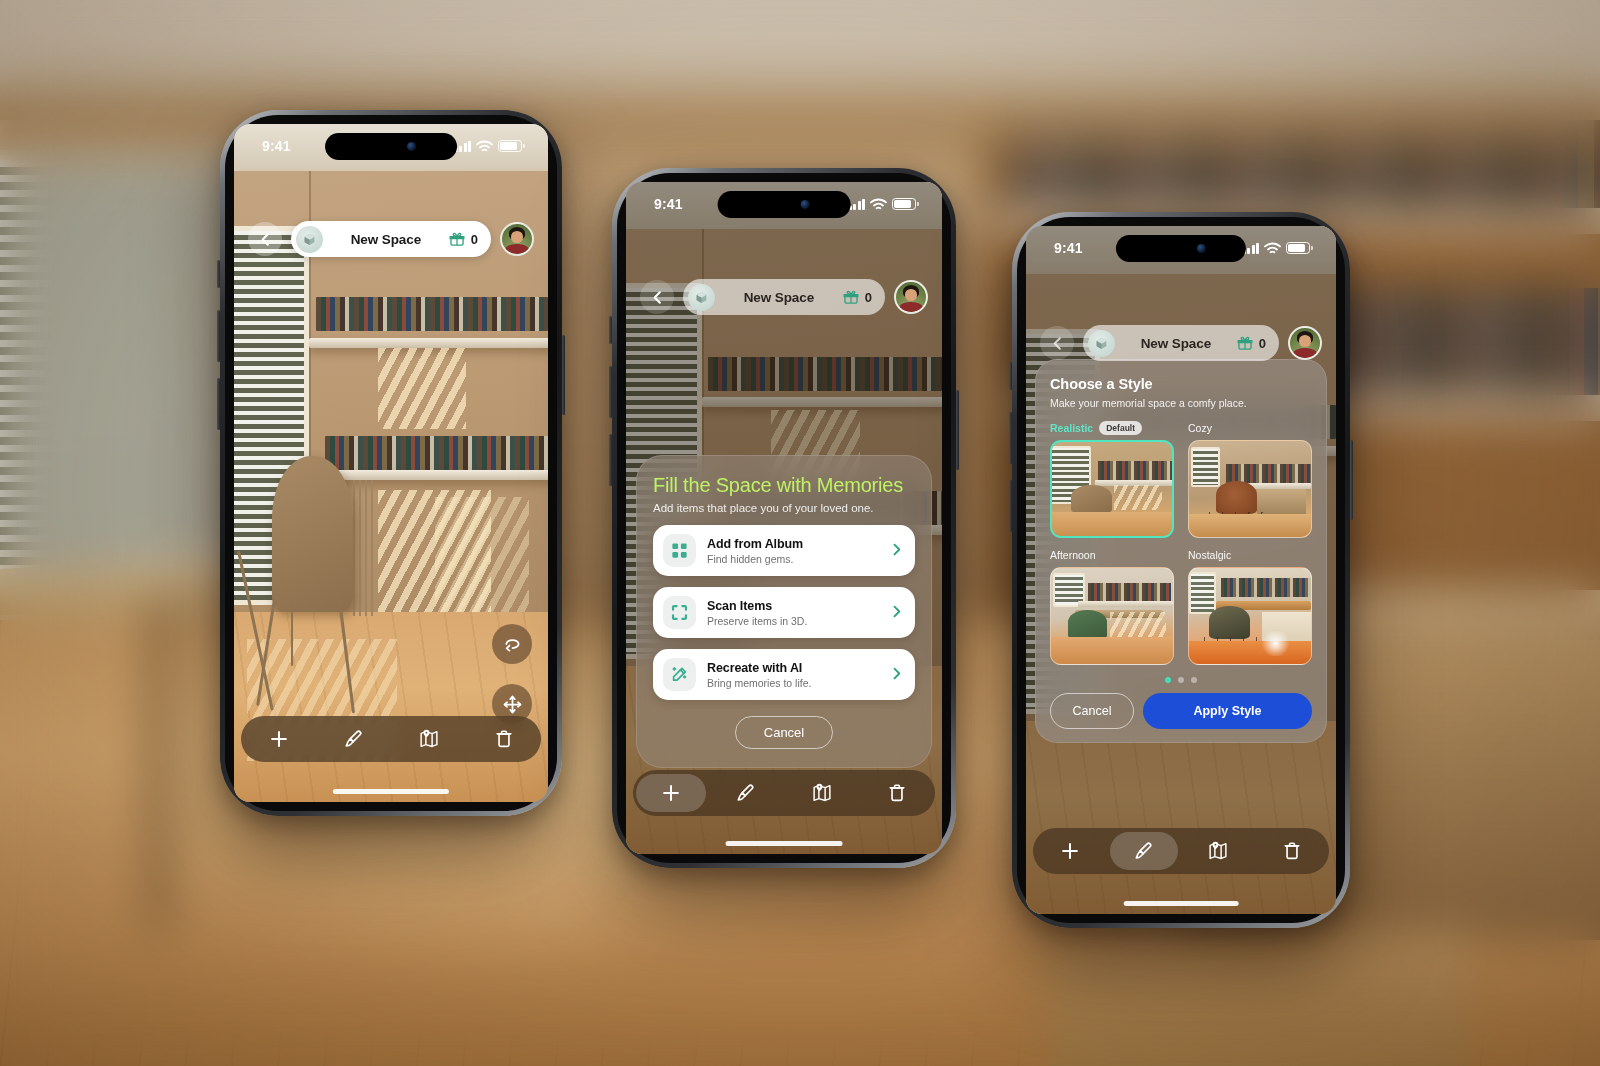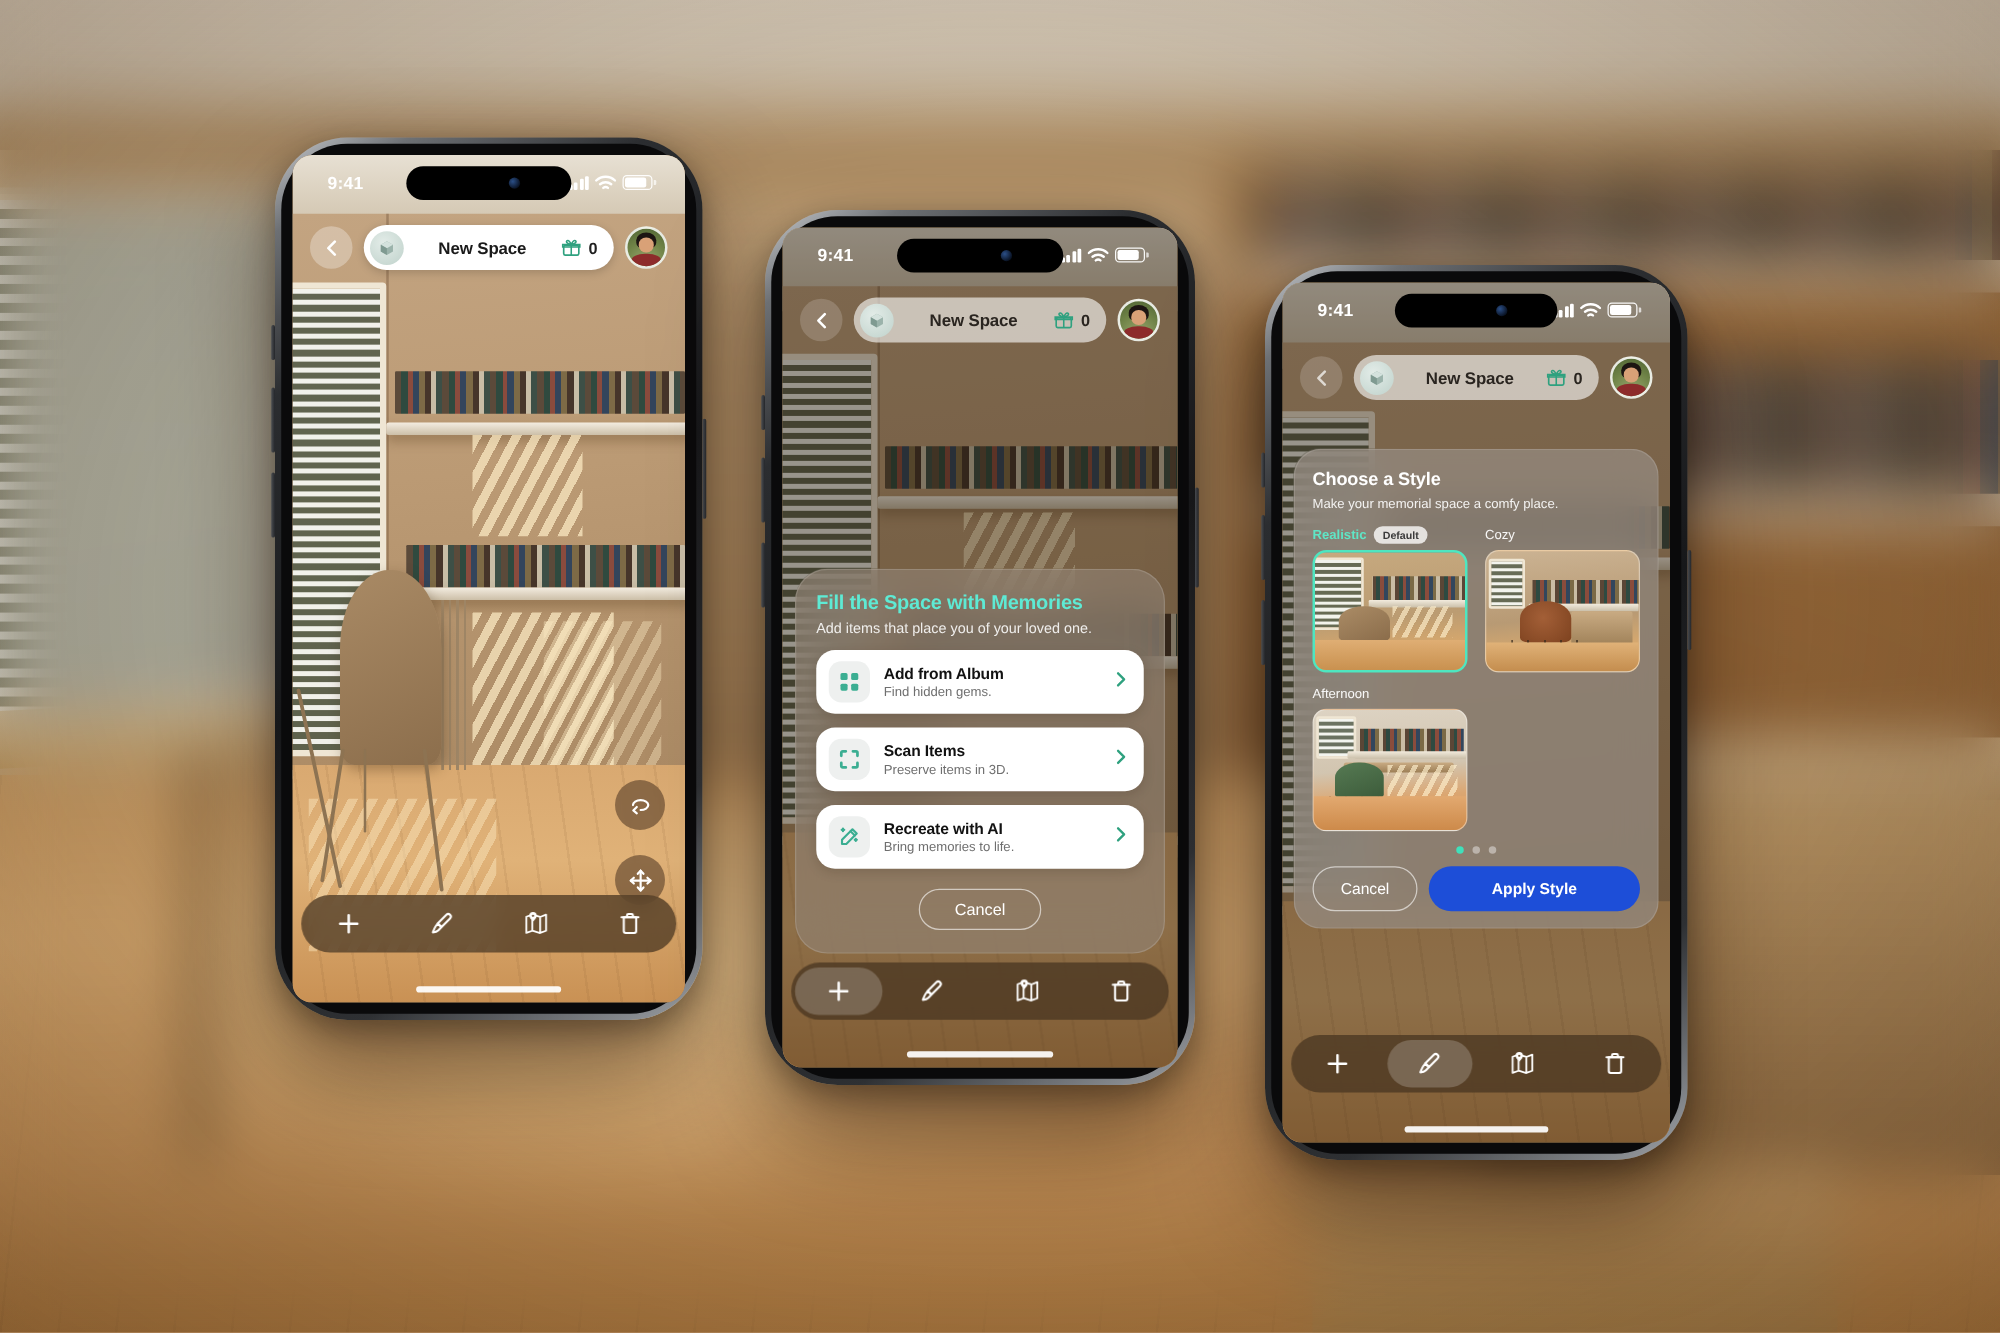--- a/index.html
+++ b/index.html
@@ -262,21 +262,21 @@
   .batt::after {
     content:''; position:absolute; right:-3.6px; top:3.4px;
     width:2px;height:4px;background:rgba(255,255,255,.7);border-radius:0 1px 1px 0;
   }
   .batt i { display:block; height:100%; width:88%; background:#fff; border-radius:1.8px; }
 
   
   .appbar {
     position: absolute; left: 0; width: 100%;
     display: flex; align-items: center; gap: 9px;
-    padding: 0 14px; z-index: 6;
+    padding: 0 14px; z-index: 6; margin-top: 41px;
   }
   .backbtn {
     width: 34px; height: 34px; border-radius: 50%;
     background: rgba(255,255,255,.30);
     display: flex; align-items: center; justify-content: center;
     flex: 0 0 auto;
   }
   .backbtn svg { width: 15px; height: 15px; }
   .pill {
     flex: 1 1 auto; height: 36px; border-radius: 20px;
@@ -357,21 +357,21 @@
     position: absolute; left: 10px; right: 10px;
     border-radius: 26px;
     background: rgba(146,131,116,.62);
     backdrop-filter: blur(18px);
     -webkit-backdrop-filter: blur(18px);
     border: 1px solid rgba(255,255,255,.14);
     z-index: 5;
     padding: 18px 16px 16px;
   }
   .sheet-title {
-    font-size: 16px; font-weight: 700; color: #5eead4; letter-spacing: -.2px;
+    font-size: 20px; font-weight: 400; color: #bef264; letter-spacing: -.2px;
   }
   .sheet-sub {
     font-size: 11.5px; color: rgba(255,255,255,.88); margin-top: 5px;
   }
   .opt {
     display: flex; align-items: center; gap: 11px;
     background: #fff; border-radius: 15px;
     padding: 9px 12px 9px 10px;
     margin-top: 11px;
     box-shadow: 0 3px 9px rgba(40,25,10,.16);
@@ -925,20 +925,35 @@
               <div class="tb-books" style="left:30%;top:16%;width:68%"></div>
               <div class="tb-shelf" style="left:22%;top:34%;width:78%"></div>
               <div class="tb-desk" style="left:20%;top:44%;width:72%;height:8%"></div>
               <div class="tb-sun" style="left:48%;top:46%;width:46%;height:26%"></div>
               <div class="tb-chair" style="left:14%;top:44%;width:32%;height:30%;background:linear-gradient(160deg,#567a53,#3c5b3a)"></div>
               <div class="tb-legs" style="left:10%;top:72%;width:42%"></div>
               <div style="position:absolute;left:0;bottom:0;width:100%;height:28%;background:linear-gradient(180deg,#e2a970,#cd8a4a)"></div>
             </div>
           </div>
 
+          <div>
+            <div class="sp-cell-head">
+              <span class="sp-label">Nostalgic</span>
+            </div>
+            <div class="thumb t-nostalgic">
+              <div class="tb-blind" style="left:0;top:4%;width:22%;height:44%"></div>
+              <div class="tb-books" style="left:26%;top:10%;width:74%"></div>
+              <div class="tb-desk" style="left:22%;top:34%;width:78%;height:10%;background:linear-gradient(180deg,#d8a160,#b47c3d)"></div>
+              <div style="position:absolute;left:60%;top:46%;width:40%;height:40%;background:linear-gradient(180deg,#efe4cf,#d9c9ad)"></div>
+              <div class="tb-chair" style="left:16%;top:40%;width:34%;height:34%;background:linear-gradient(160deg,#6d6a4f,#3f3f2e)"></div>
+              <div class="tb-legs" style="left:12%;top:72%;width:44%"></div>
+              <div style="position:absolute;left:0;bottom:0;width:100%;height:24%;background:linear-gradient(180deg,#e98f45,#d9661f)"></div>
+              <div style="position:absolute;left:58%;bottom:8%;width:26%;height:26%;background:radial-gradient(circle,#fff,rgba(255,255,255,0) 70%)"></div>
+            </div>
+          </div>
         </div>
 
         <div class="dots">
           <div class="dot on"></div>
           <div class="dot"></div>
           <div class="dot"></div>
         </div>
 
         <div class="sp-actions">
           <button class="sp-cancel">Cancel</button>

